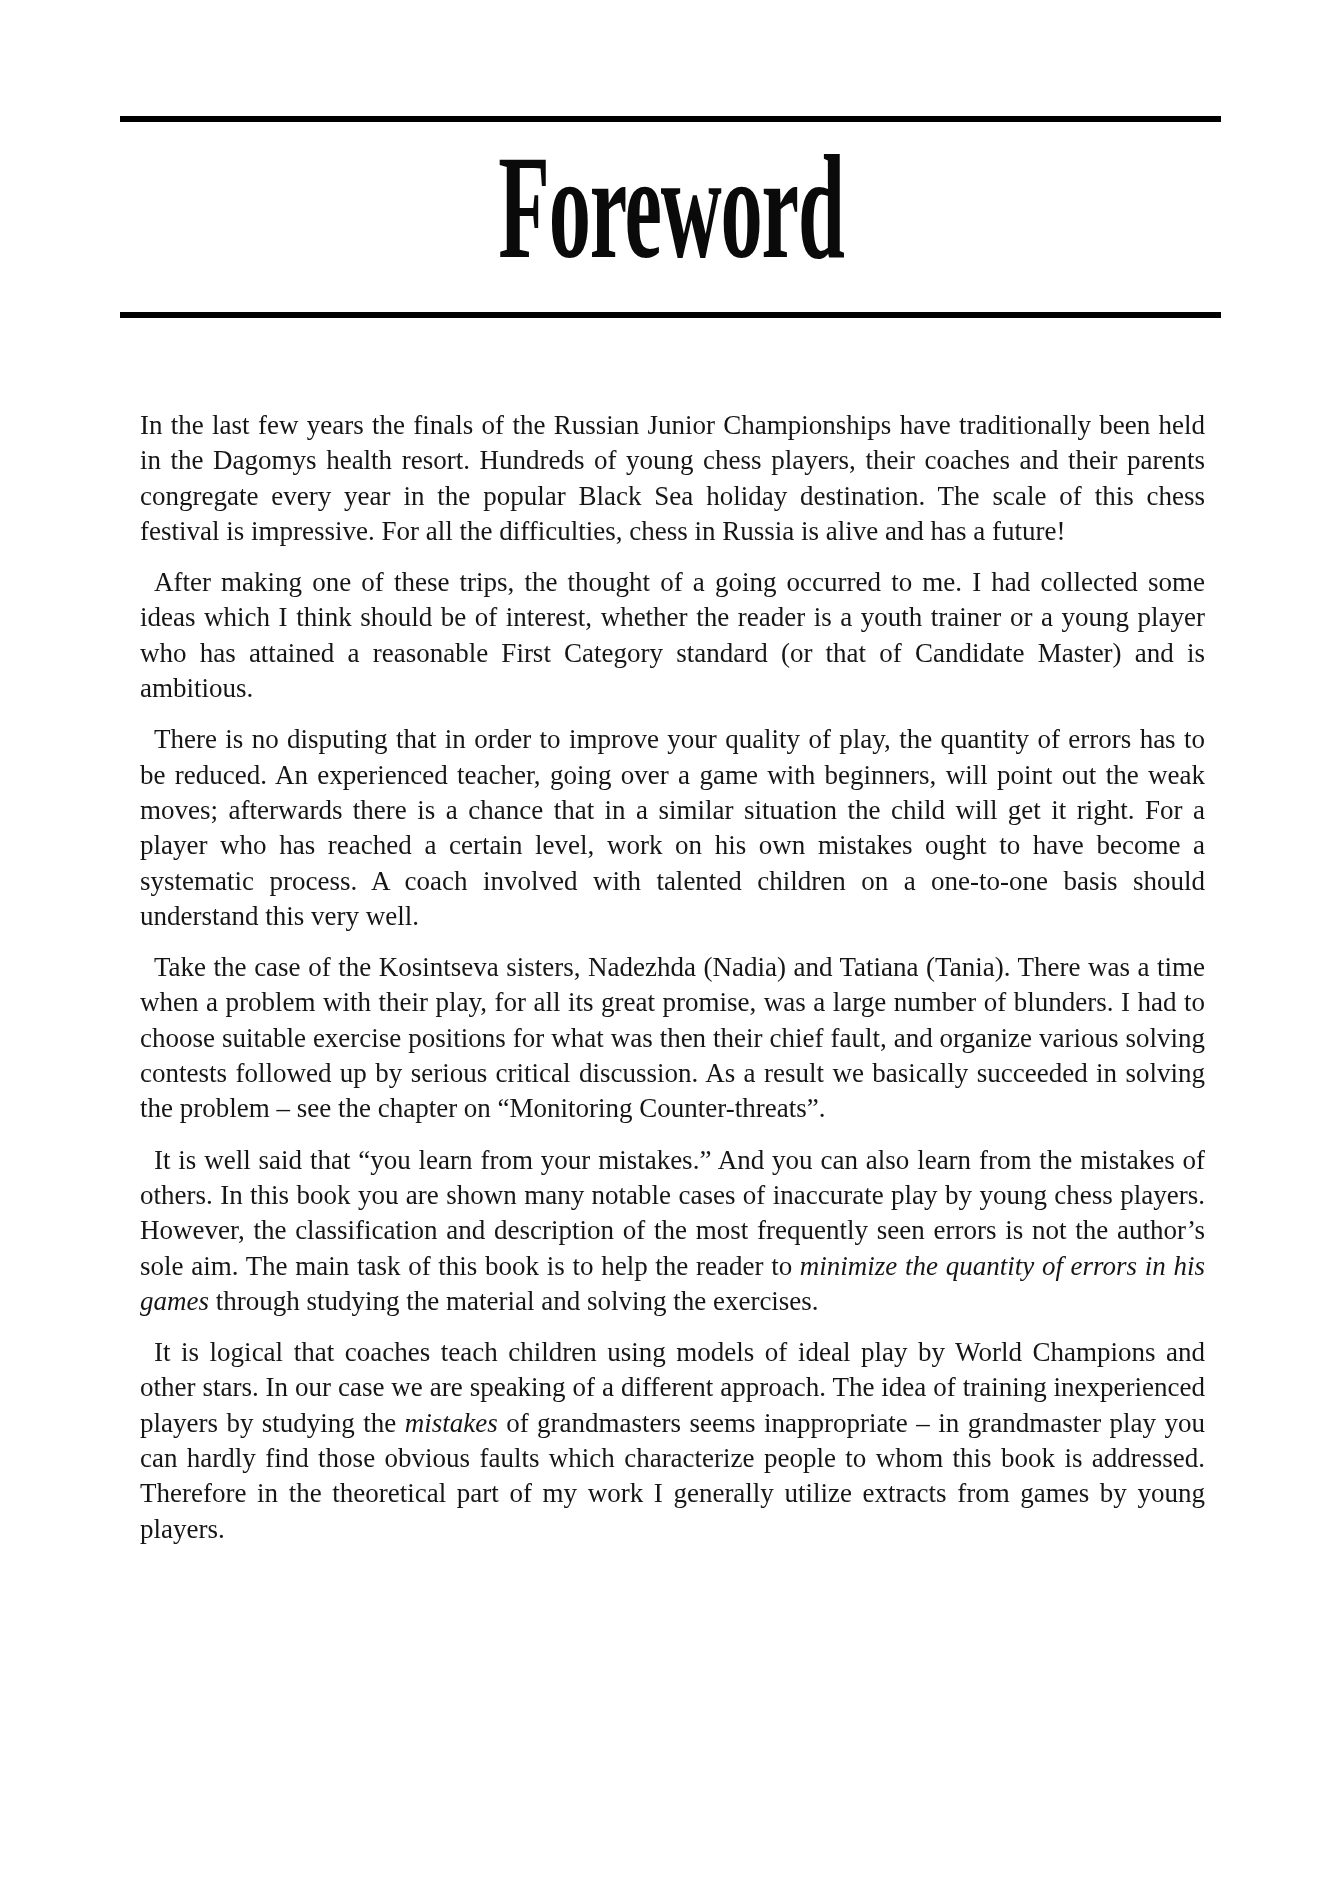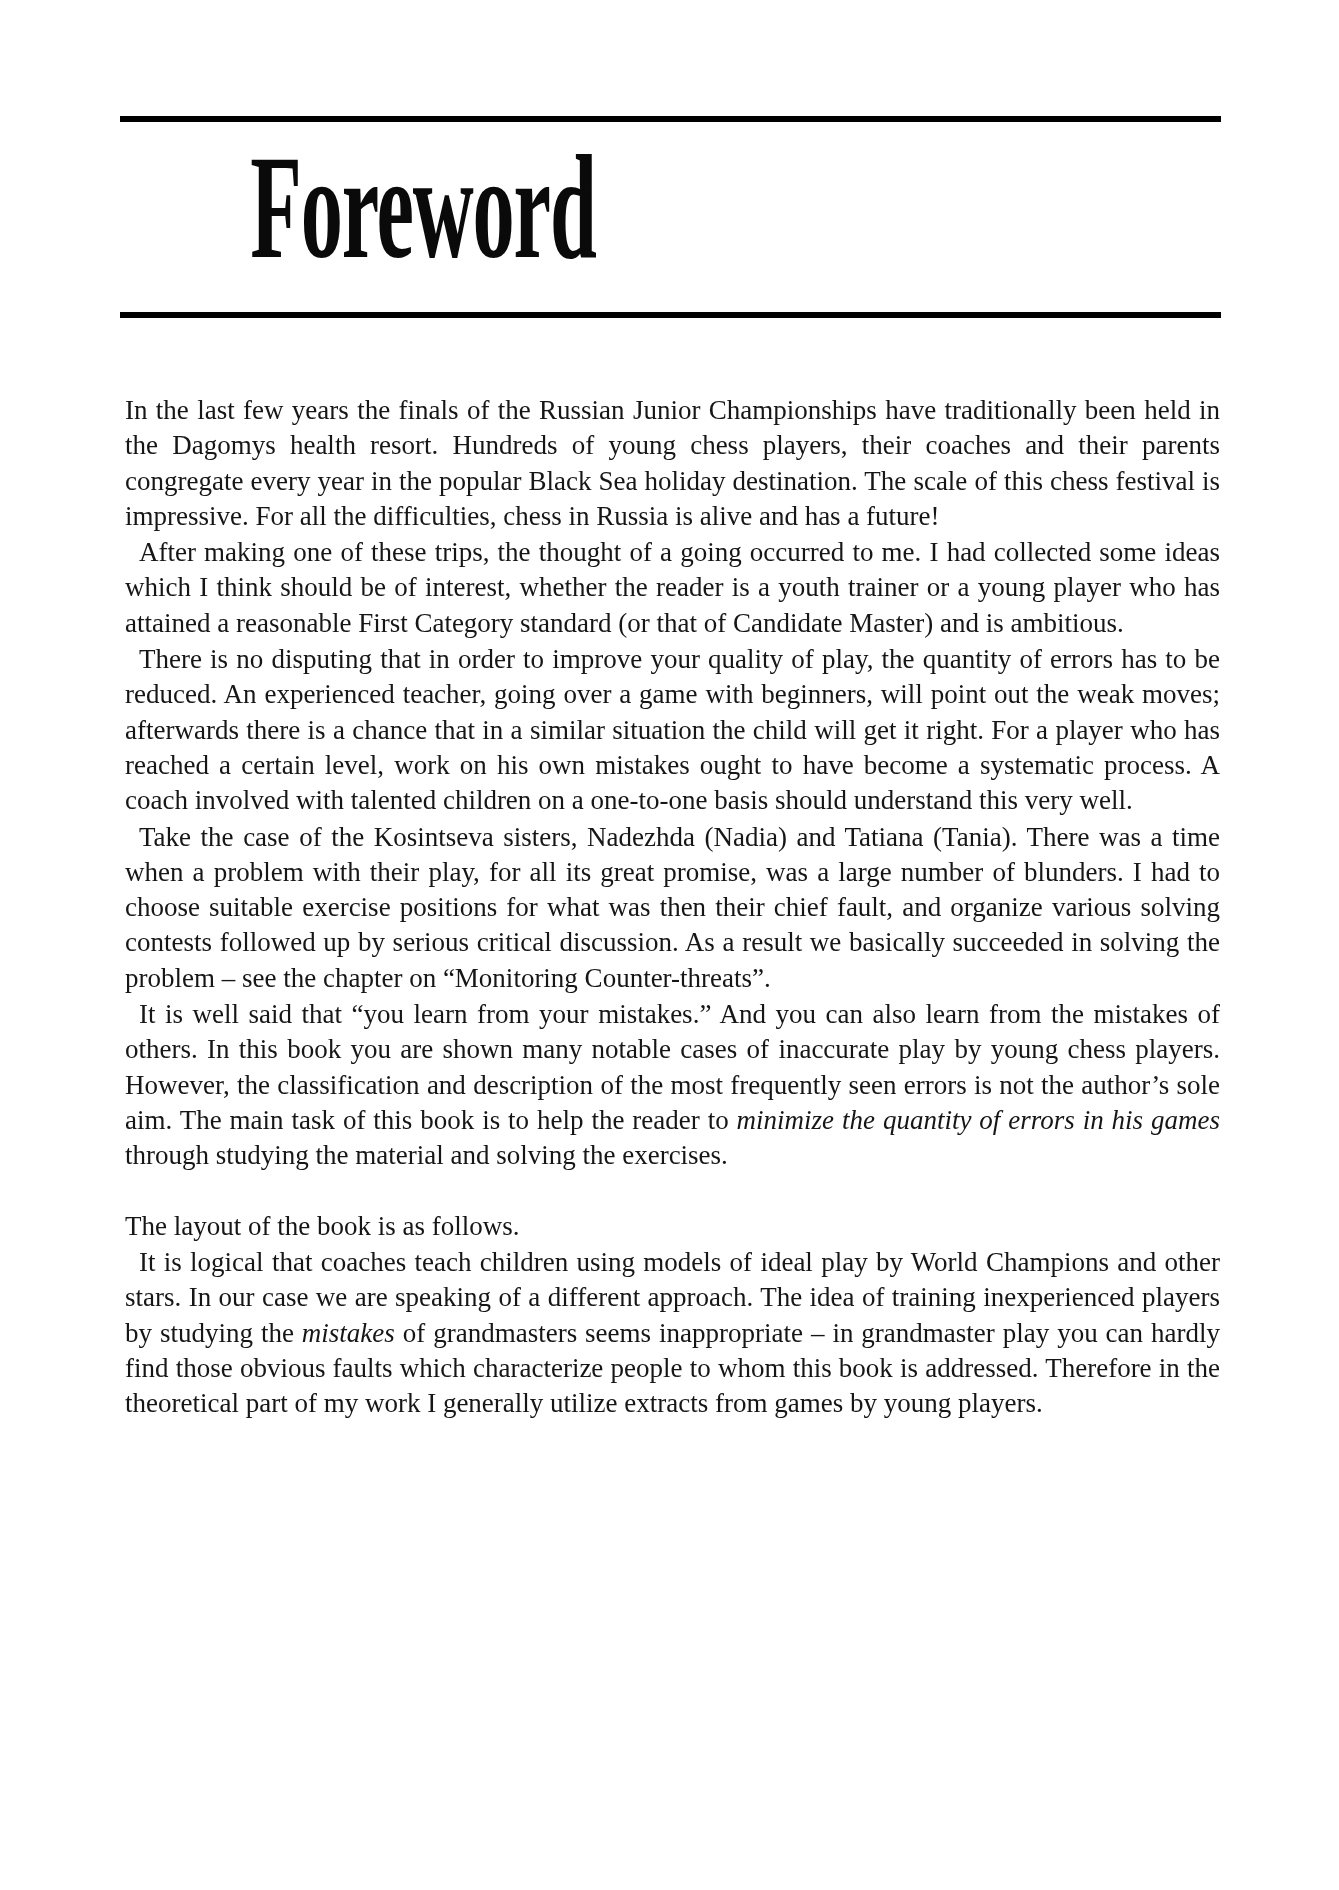--- a/index.html
+++ b/index.html
@@ -25,21 +25,21 @@
   .rule.top    { top: 116px; }
   .rule.bottom { top: 312px; }
   .title-band {
     position: absolute;
     left: 120px;
     top: 122px;
     width: 1101px;
     height: 190px;
     display: flex;
     align-items: center;
-    justify-content: flex-start;
+    justify-content: center;
   }
   .title-band h1 {
     margin: 0;
     font-weight: bold;
     font-size: 148px;
     line-height: 1;
     color: #0a0a0a;
     letter-spacing: -2px;
     transform: scale(0.57, 1.0) translateY(-10px);
     transform-origin: center center;
@@ -48,21 +48,21 @@
   .body-text {
     position: absolute;
     left: 124px;
     top: 392px;
     width: 1097px;
     color: #161616;
     font-size: 27px;
     line-height: 35.3px;
   }
   .body-text p {
-    margin: 1px;
+    margin: 16px;
     text-align: justify;
   }
   .body-text p.indent { text-indent: 14px; }
   .body-text p.space-before { margin-top: 35.3px; }
   .body-text p.justify-last { text-align-last: justify; }
   .italic { font-style: italic; }
 </style>
 </head>
 <body>
 
@@ -71,16 +71,15 @@
   <div class="title-band">
     <h1>Foreword</h1>
   </div>
   <div class="rule bottom"></div>
   <div class="body-text">
       <p class=""><span>In the last few years the finals of the Russian Junior Championships have traditionally been held in the Dagomys health resort. Hundreds of young chess players, their coaches and their parents congregate every year in the popular Black Sea holiday destination. The scale of this chess festival is impressive. For all the difficulties, chess in Russia is alive and has a future!</span></p>
       <p class="indent "><span>After making one of these trips, the thought of a going occurred to me. I had collected some ideas which I think should be of interest, whether the reader is a youth trainer or a young player who has attained a reasonable First Category standard (or that of Candidate Master) and is ambitious.</span></p>
       <p class="indent "><span>There is no disputing that in order to improve your quality of play, the quantity of errors has to be reduced. An experienced teacher, going over a game with beginners, will point out the weak moves; afterwards there is a chance that in a similar situation the child will get it right. For a player who has reached a certain level, work on his own mistakes ought to have become a systematic process. A coach involved with talented children on a one-to-one basis should understand this very well.</span></p>
       <p class="indent "><span>Take the case of the Kosintseva sisters, Nadezhda (Nadia) and Tatiana (Tania). There was a time when a problem with their play, for all its great promise, was a large number of blunders. I had to choose suitable exercise positions for what was then their chief fault, and organize various solving contests followed up by serious critical discussion. As a result we basically succeeded in solving the problem – see the chapter on “Monitoring Counter-threats”.</span></p>
       <p class="indent "><span>It is well said that “you learn from your mistakes.” And you can also learn from the mistakes of others. In this book you are shown many notable cases of inaccurate play by young chess players. However, the classification and description of the most frequently seen errors is not the author’s sole aim. The main task of this book is to help the reader to </span><span class="italic">minimize the quantity of errors in his games</span><span> through studying the material and solving the exercises.</span></p>
-      <p class="space-before "><span>The layout of the book is as follows.</span></p>
       <p class="indent "><span>It is logical that coaches teach children using models of ideal play by World Champions and other stars. In our case we are speaking of a different approach. The idea of training inexperienced players by studying the </span><span class="italic">mistakes</span><span> of grandmasters seems inappropriate – in grandmaster play you can hardly find those obvious faults which characterize people to whom this book is addressed. Therefore in the theoretical part of my work I generally utilize extracts from games by young players.</span></p>
     </div>
 </div>
 
 </body></html>

